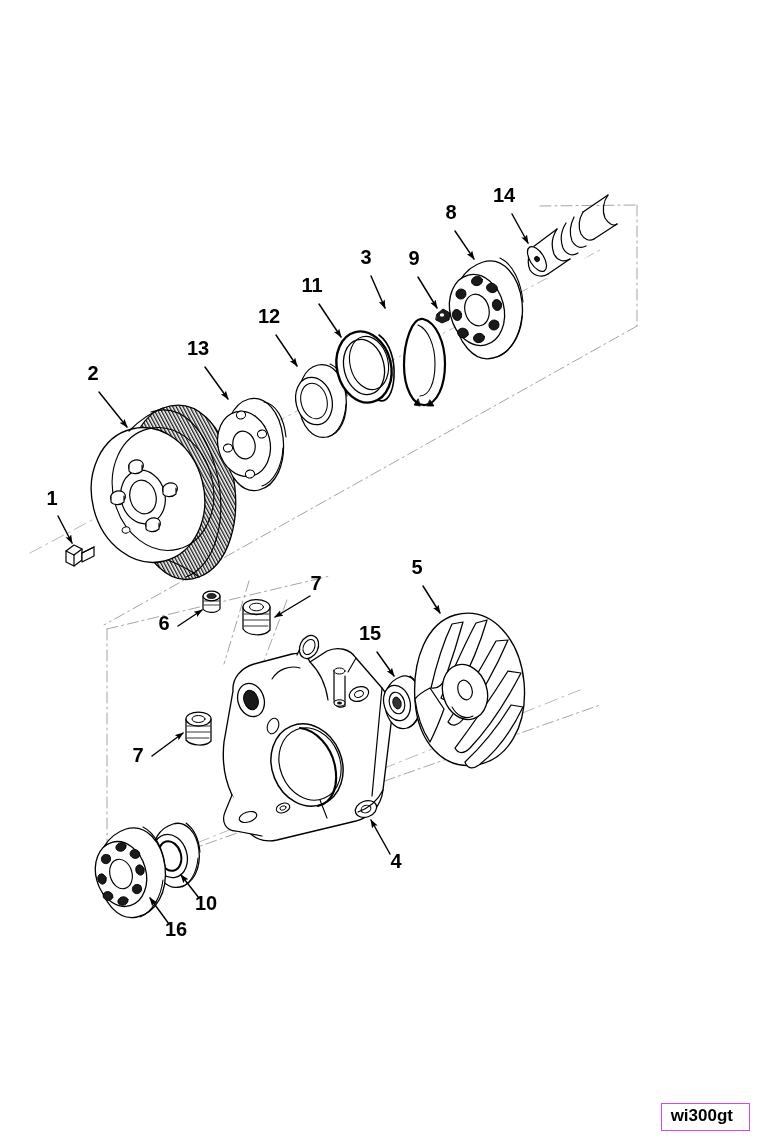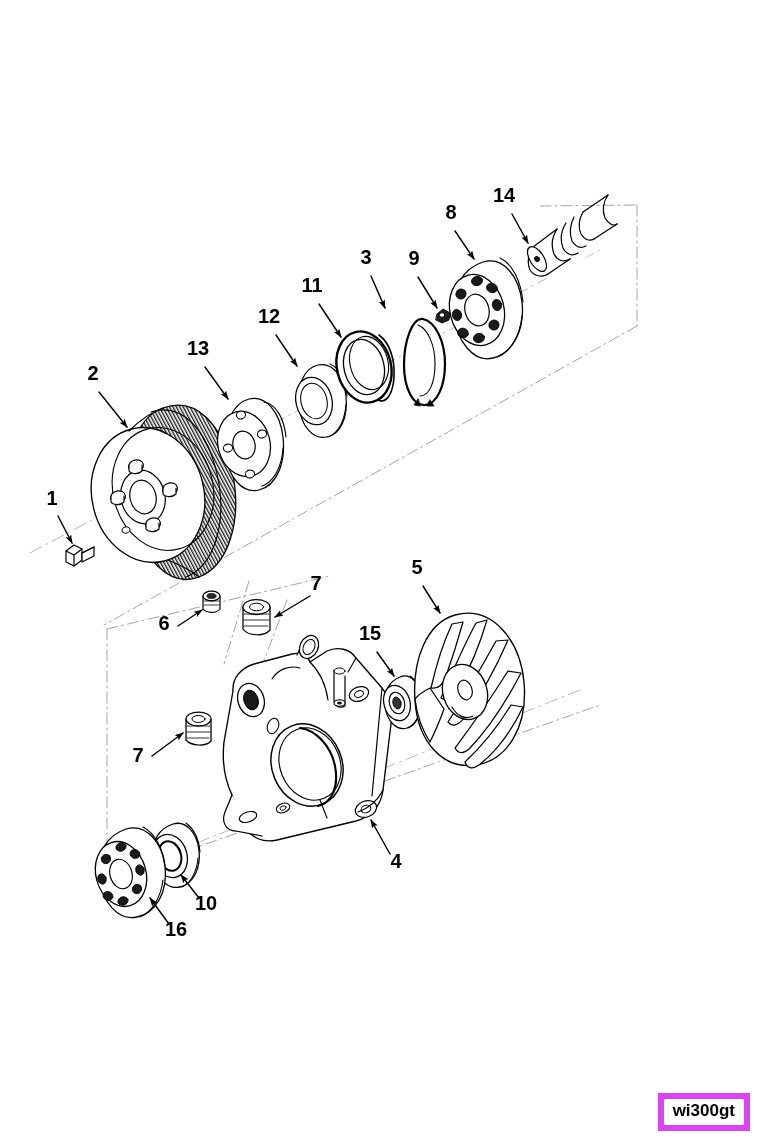--- a/index.html
+++ b/index.html
@@ -29,23 +29,23 @@
   .callout-text {
     font-family: "Liberation Sans", sans-serif;
     font-size: 20px;
     font-weight: bold;
     fill: #000000;
   }
   .fig-code-box {
     position: absolute;
     right: 10px;
     bottom: 10px;
-    border: 6px solid #d946ef;
+    border: 1px solid #d946ef;
     background: #ffffff;
-    padding: 3px 9px 4px 9px;
+    padding: 3px 16px 4px 9px;
     font-family: "Liberation Sans", sans-serif;
     font-size: 17px;
     font-weight: bold;
     color: #000000;
     letter-spacing: 0px;
     line-height: 1.1;
   }
 </style>
 </head>
 <body>

